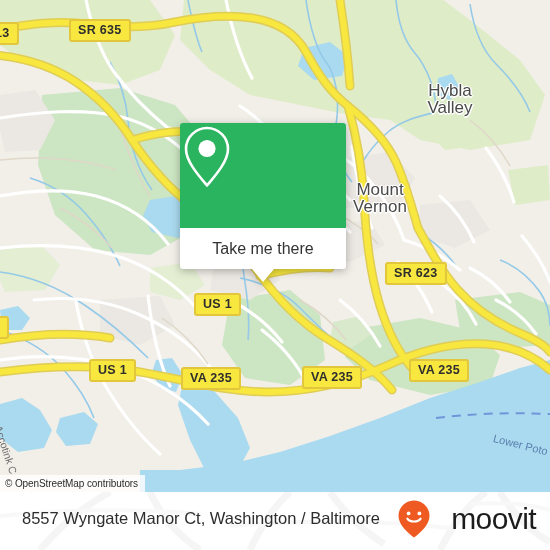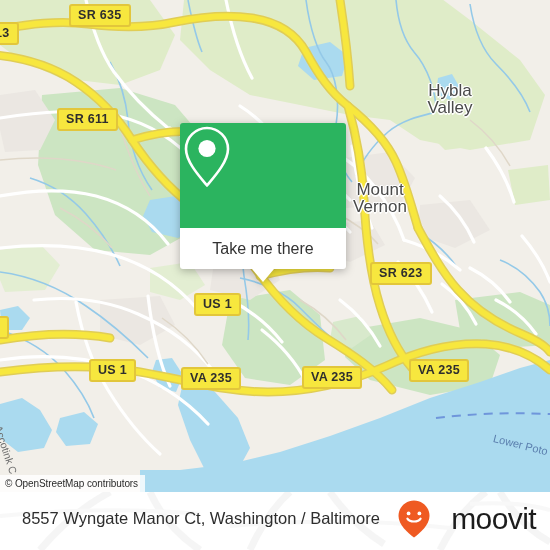--- a/index.html
+++ b/index.html
@@ -272,29 +272,28 @@
     <div class="place" style="left:400px;top:82px;width:100px;">Hybla
 Valley</div>
     <div class="place" style="left:330px;top:181px;width:100px;">Mount
 Vernon</div>
 
     <div class="water-label" style="left:495px;top:432px;transform:rotate(14deg);transform-origin:left top;">Lower Poto</div>
 
     <div class="creek-label" style="left:4px;top:424px;transform:rotate(72deg);transform-origin:left top;">Accotink C</div>
 
     <div class="shield" style="left:-14px;top:22px;">13</div>
-    <div class="shield" style="left:69px;top:4px;">SR 635</div>
-    <div class="shield" style="left:57px;top:108px;">SR 611</div>
+    <div class="shield" style="left:69px;top:19px;">SR 635</div>
     <div class="shield" style="left:-16px;top:316px;">5</div>
     <div class="shield" style="left:194px;top:293px;">US 1</div>
     <div class="shield" style="left:89px;top:359px;">US 1</div>
     <div class="shield" style="left:181px;top:367px;">VA 235</div>
     <div class="shield" style="left:302px;top:366px;">VA 235</div>
     <div class="shield" style="left:409px;top:359px;">VA 235</div>
-    <div class="shield" style="left:370px;top:262px;">SR 623</div>
+    <div class="shield" style="left:385px;top:262px;">SR 623</div>
 
     <div id="card">
       <div id="card-head">
         <svg width="54" height="68" viewBox="0 0 54 68">
           <path d="M27,5 C15.4,5 6,14.4 6,26 C6,38.5 19,53 27,62.5 C35,53 48,38.5 48,26 C48,14.4 38.6,5 27,5 Z" fill="none" stroke="#ffffff" stroke-width="2.6" stroke-linejoin="round"></path>
           <circle cx="27" cy="25.5" r="8.6" fill="#ffffff"></circle>
         </svg>
       </div>
       <div id="card-foot">
         <span>Take me there</span>

